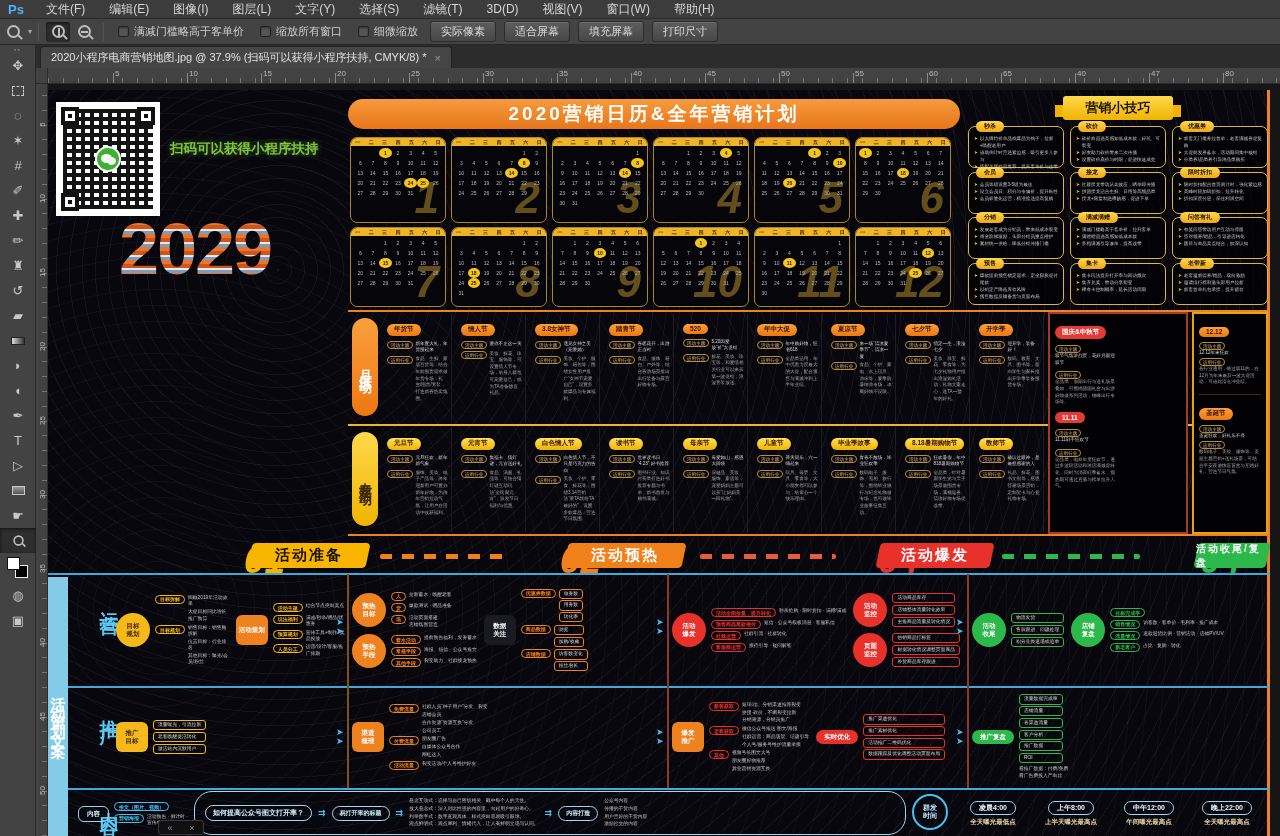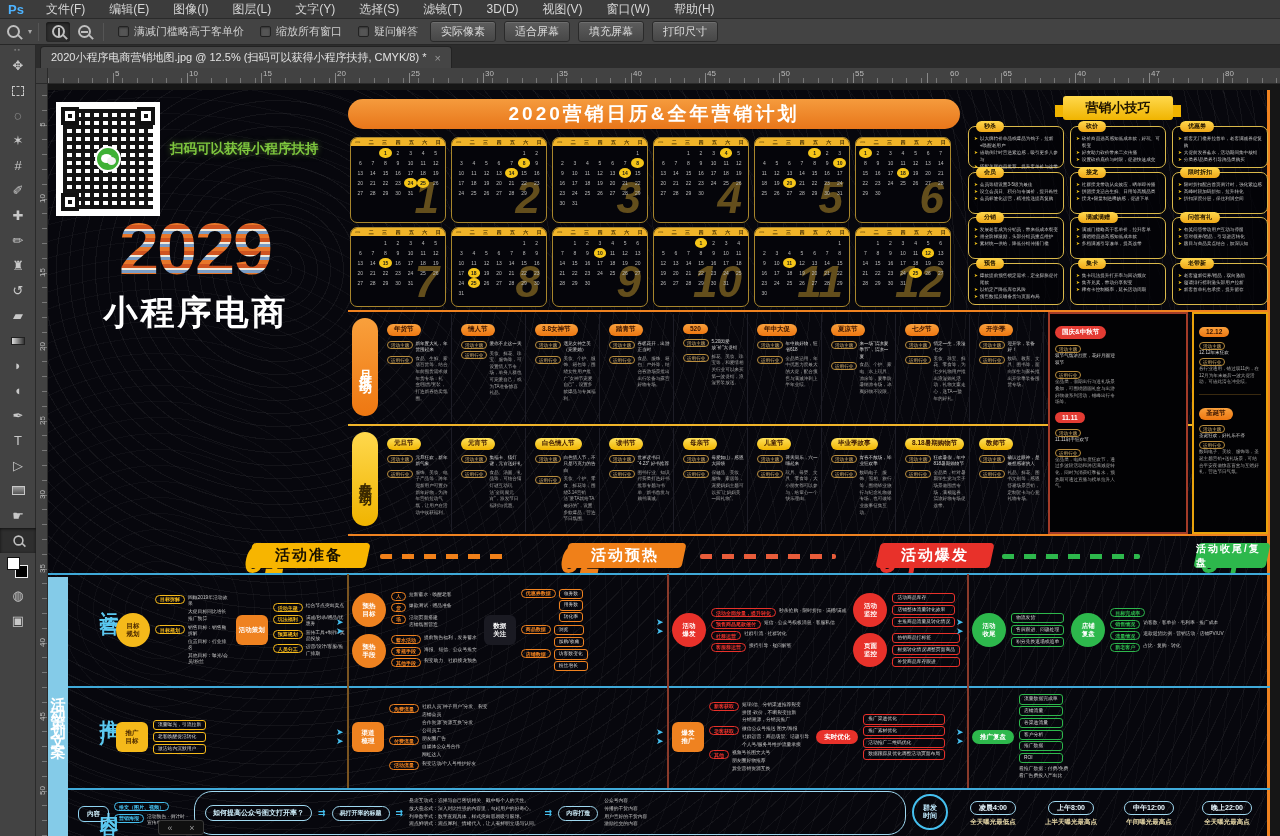--- a/index.html
+++ b/index.html
@@ -182,21 +182,21 @@
       <span class="chk">
         <span class="box"></span>
         <span>满减门槛略高于客单价</span>
       </span>
       <span class="chk">
         <span class="box"></span>
         <span>缩放所有窗口</span>
       </span>
       <span class="chk">
         <span class="box"></span>
-        <span>疑问解答</span>
+        <span>细微缩放</span>
       </span>
       <button class="obtn">实际像素</button>
       <button class="obtn">适合屏幕</button>
       <button class="obtn">填充屏幕</button>
       <button class="obtn">打印尺寸</button>
     </div>
   <div id="toolbar">
       <div class="grip">▪▪</div>
       <div class="tool">
         <span>✥</span>
@@ -264,21 +264,21 @@
       </div>
       <div class="tool">
         <span>◍</span>
       </div>
       <div class="tool">
         <span>▣</span>
       </div>
     </div>
   <div id="tabstrip">
     <div class="tab">
-      <span>2020小程序电商营销地图.jpg @ 12.5% (扫码可以获得小程序扶持, CMYK/8) *</span>
+      <span>2020小程序电商营销地图.jpg @ 37.9% (扫码可以获得小程序扶持, CMYK/8) *</span>
       <span class="tabx">×</span>
     </div>
   </div>
   <div id="ruler-corner"></div>
   <div id="ruler-h">
       <span class="num" style="left: 67px;">5</span>
       <span class="tick" style="left: 65px;"></span>
       <span class="num" style="left: 141px;">10</span>
       <span class="tick" style="left: 139px;"></span>
       <span class="num" style="left: 215px;">15</span>
@@ -292,21 +292,21 @@
       <span class="num" style="left: 511px;">35</span>
       <span class="tick" style="left: 509px;"></span>
       <span class="num" style="left: 585px;">40</span>
       <span class="tick" style="left: 583px;"></span>
       <span class="num" style="left: 659px;">45</span>
       <span class="tick" style="left: 657px;"></span>
       <span class="num" style="left: 733px;">50</span>
       <span class="tick" style="left: 731px;"></span>
       <span class="num" style="left: 807px;">55</span>
       <span class="tick" style="left: 805px;"></span>
-      <span class="num" style="left: 881px; margin-left: 21px;">60</span>
+      <span class="num" style="left: 881px;">60</span>
       <span class="tick" style="left: 879px;"></span>
       <span class="num" style="left: 955px;">65</span>
       <span class="tick" style="left: 953px;"></span>
       <span class="num" style="left: 1029px;">40</span>
       <span class="tick" style="left: 1027px;"></span>
       <span class="num" style="left: 1103px;">47</span>
       <span class="tick" style="left: 1101px;"></span>
       <span class="num" style="left: 1177px;">80</span>
       <span class="tick" style="left: 1175px;"></span>
     </div>
@@ -330,21 +330,20 @@
       <div class="qr">
         <div class="qr-in">
             <div class="qc tl"></div>
             <div class="qc tr"></div>
             <div class="qc bl"></div>
           <div class="wx"></div>
           </div>
       </div>
       <div class="qr-caption">扫码可以获得小程序扶持</div>
       <div class="year">2029</div>
-      <div class="ptitle" style="top:200px;">小程序电商</div>
 
       <div class="cal-banner">2020营销日历&amp;全年营销计划</div>
       <div id="calendar-months">
           <div class="cal-card" style="left: 302px; top: 47px; width: 96px; height: 86px;">
             <div class="cal-week">
               <span>一</span>
               <span>二</span>
               <span>三</span>
               <span>四</span>
               <span>五</span>

